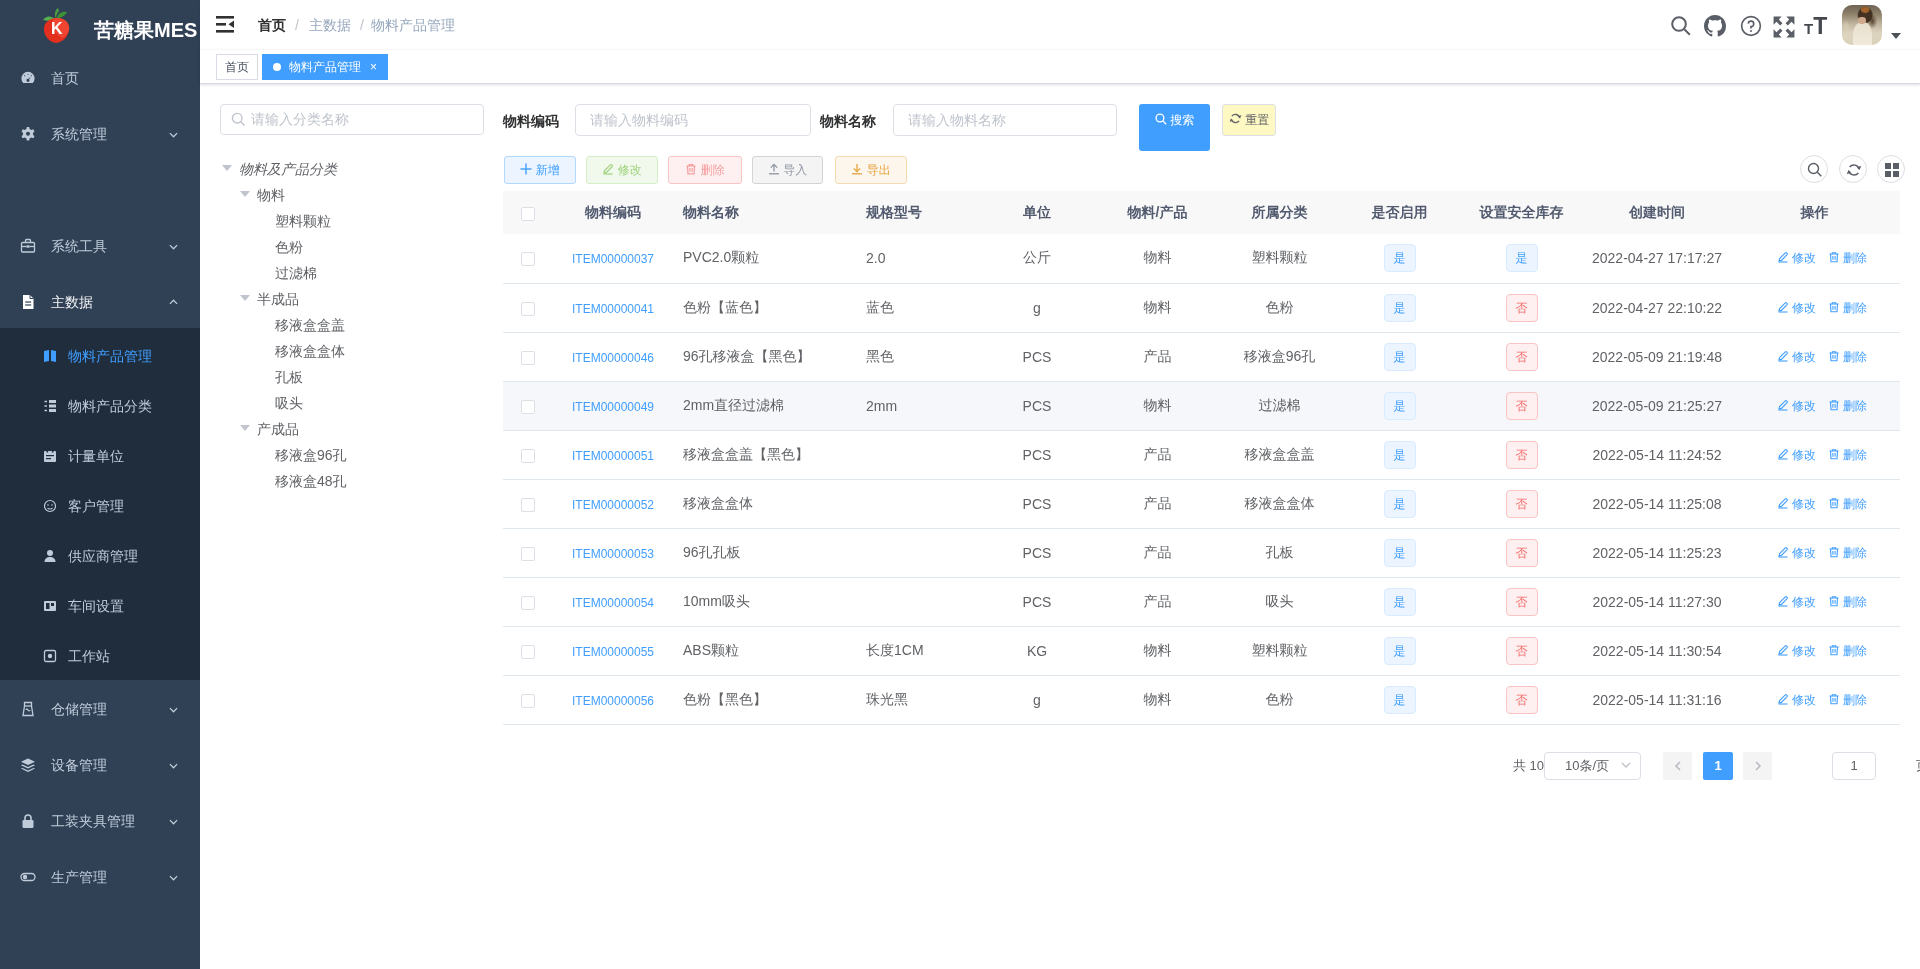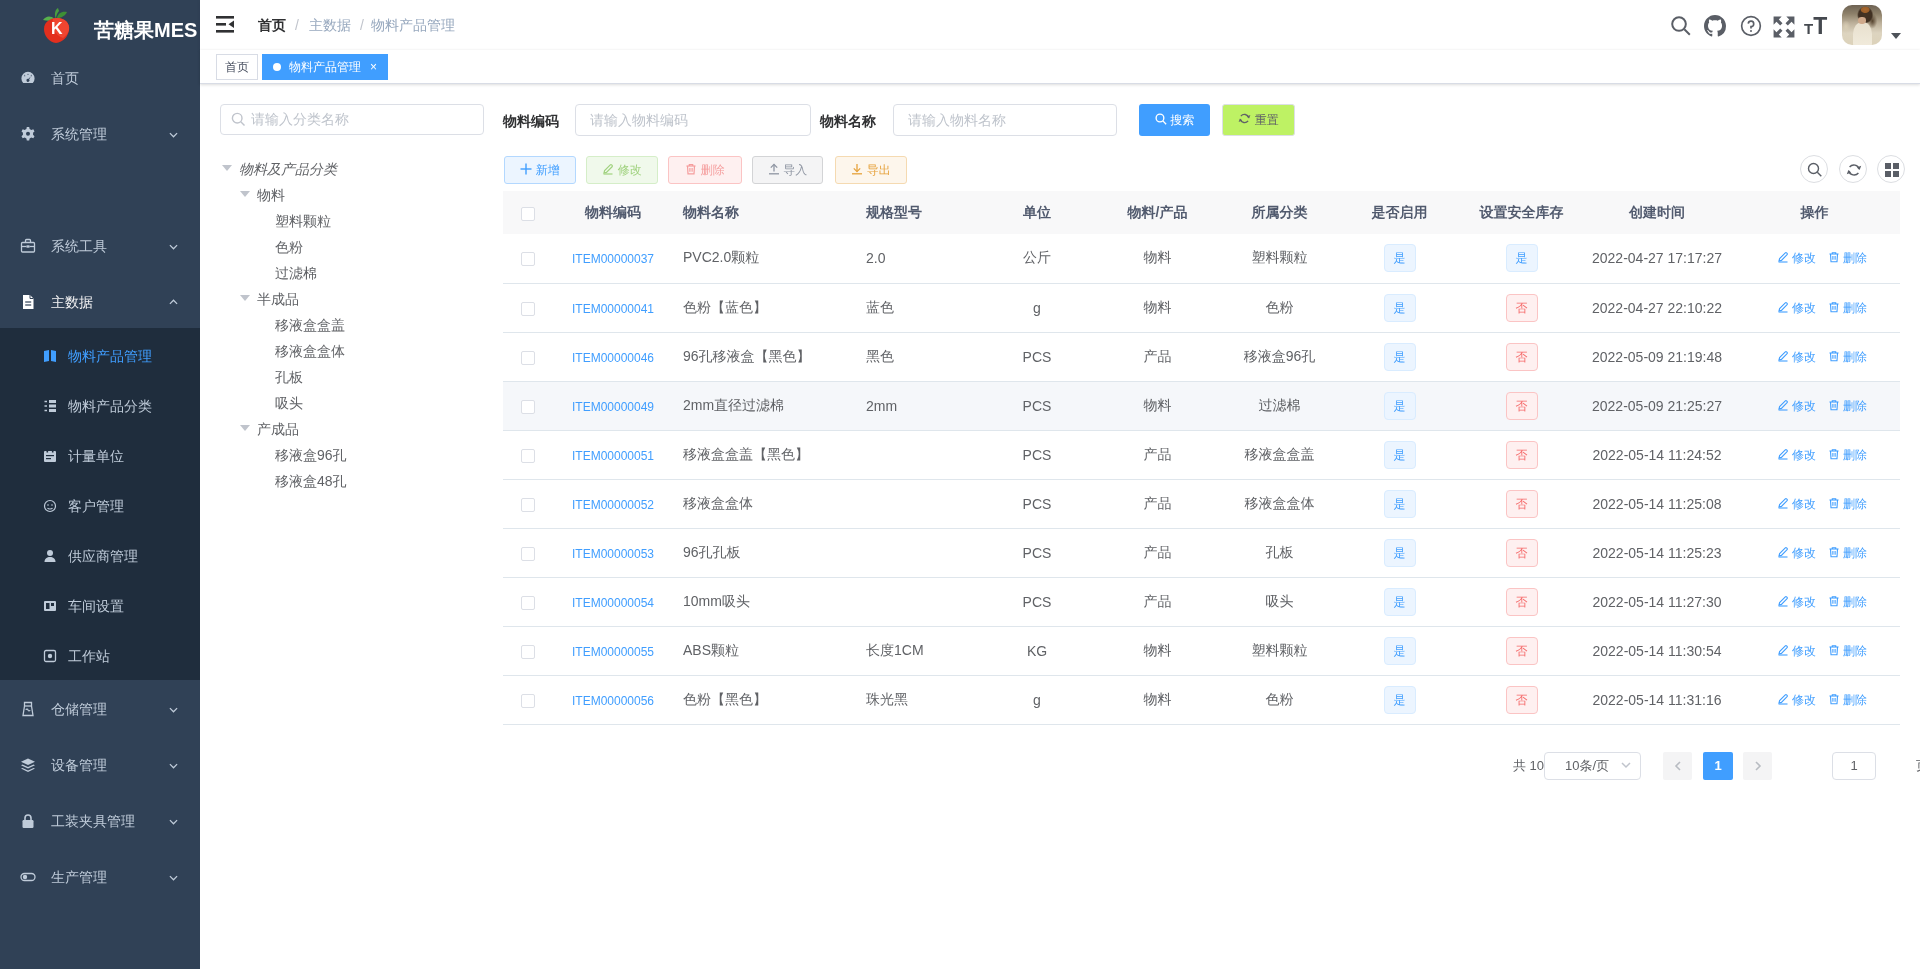--- a/index.html
+++ b/index.html
@@ -302,26 +302,26 @@
 <div class="caret" style="left:240px; top:425px;"></div>
 <div class="tnode" style="left:257px; top:421px;">产成品</div>
 <div class="tnode" style="left:275px; top:447px;">移液盒96孔</div>
 <div class="tnode" style="left:275px; top:473px;">移液盒48孔</div>
 
 <span class="lbl" style="left:503px; top:113px;">物料编码</span>
 <div class="inp" style="left:575px; top:104px; width:236px; height:32px; line-height:30px; padding-left:14px;">请输入物料编码</div>
 <span class="lbl" style="left:820px; top:113px;">物料名称</span>
 <div class="inp" style="left:893px; top:104px; width:224px; height:32px; line-height:30px; padding-left:14px;">请输入物料名称</div>
 
-<div class="btn" style="left:1139px; top:104px; width:71px; height:32px; line-height:32px; background:#409eff; color:#fff;">
+<div class="btn" style="left:1139px; top:104px; width:71px; height:47px; line-height:32px; background:#409eff; color:#fff;">
 <svg width="12" height="12" viewBox="0 0 14 14" fill="none" stroke="#fff" stroke-width="1.6" style="vertical-align:-1px">
       <circle cx="5.8" cy="5.8" r="4.5"></circle>
       <line x1="9.2" y1="9.2" x2="13" y2="13"></line>
     </svg> 搜索</div>
-<div class="btn" style="left:1222px; top:104px; width:73px; height:32px; line-height:30px; background:#bef264; border:1px solid #dcdfe6; color:#606266;">
+<div class="btn" style="left:1222px; top:104px; width:54px; height:32px; line-height:30px; background:#fef9c3; border:1px solid #dcdfe6; color:#606266;">
 <svg width="13" height="13" viewBox="0 0 14 14" style="vertical-align:-1px">
       <g fill="none" stroke="#606266" stroke-width="1.4">
         <path d="M3.1 4.4 A4.9 4.9 0 0 1 11.6 6.1"></path>
         <path d="M10.9 9.6 A4.9 4.9 0 0 1 2.4 7.9"></path>
       </g>
       <path d="M13.3 3.3 L11.9 7.0 L9.4 4.9 Z" fill="#606266"></path>
       <path d="M0.7 10.7 L2.1 7.0 L4.6 9.1 Z" fill="#606266"></path>
     </svg> 重置</div>
 
 <div class="btn" style="left:504px; top:156px; width:72px; height:28px; line-height:26px; background:#ecf5ff; border:1px solid #b3d8ff; color:#409eff;"><svg width="12" height="12" viewBox="0 0 12 12" stroke="#409eff" stroke-width="1.4" style="vertical-align:-1px">

